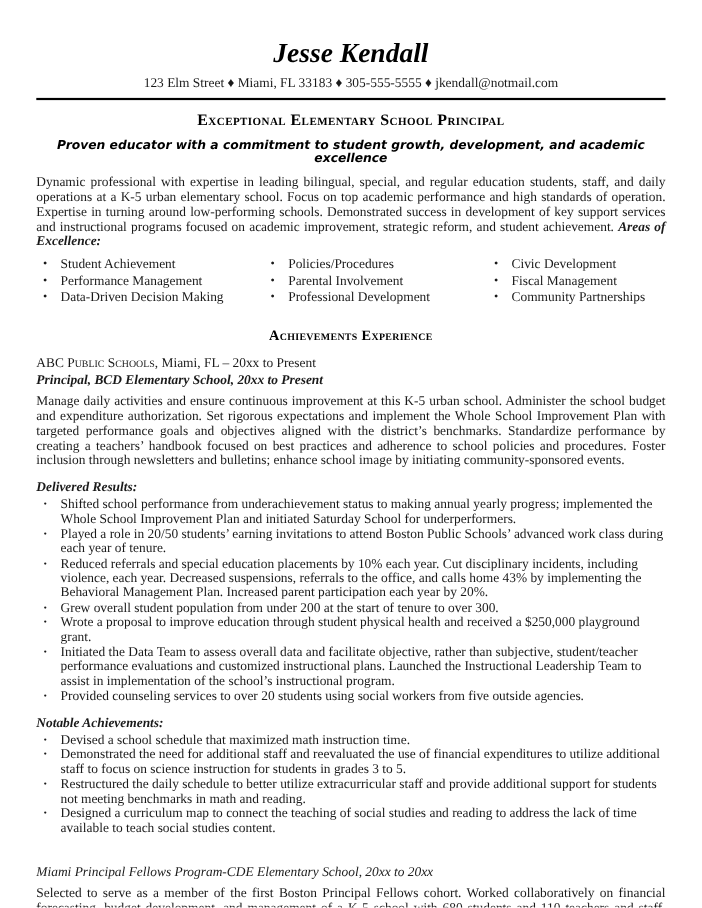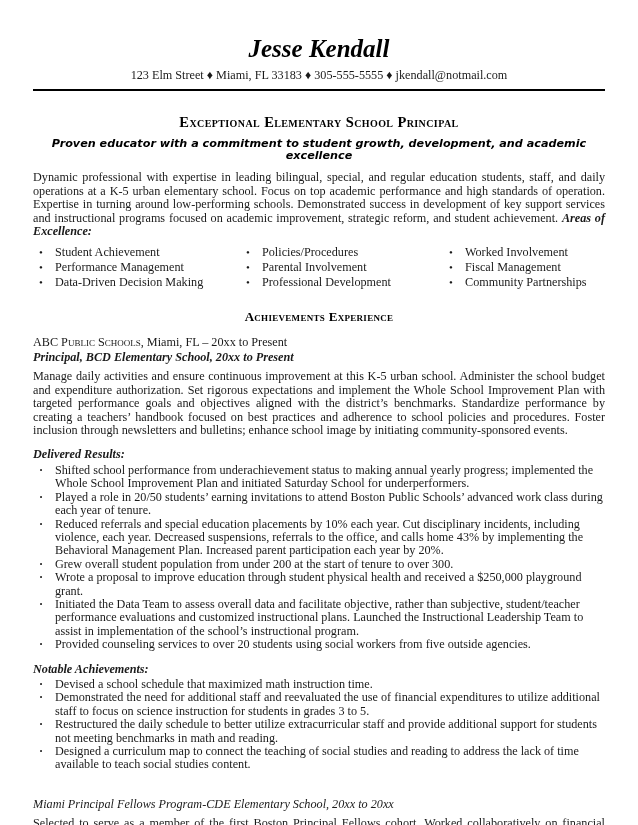--- a/index.html
+++ b/index.html
@@ -11,21 +11,21 @@
     overflow: hidden;
   }
   .name {
     text-align: center; font-size: 25px; line-height: 26px;
     font-weight: bold; font-style: italic; color: #000;
   }
   .contact { text-align: center; margin-top: 7px; }
   .rule { border-top: 2px solid #000; margin-top: 7px; height: 0; }
   .headline {
     text-align: center; font-variant: small-caps; font-weight: bold;
-    font-size: 14.5px; line-height: 15px; margin-top: 24px; letter-spacing: .4px; color: #000;
+    font-size: 14.5px; line-height: 15px; margin-top: 12px; letter-spacing: .4px; color: #000;
   }
   .tagline {
     text-align: center; font-family: "DejaVu Sans", sans-serif;
     font-style: italic; font-weight: bold; font-size: 11.2px; line-height: 12px;
     margin-top: 8px; color: #000;
   }
   .para { text-align: justify; margin-top: 9px; }
   .bi { font-weight: bold; font-style: italic; }
   .areas { display: grid; grid-template-columns: 207px 203px 1fr; margin-top: 7px; }
   .areas ul { list-style: none; margin: 0; padding: 0; }
@@ -66,21 +66,21 @@
         <li><span class="blt">•</span><span>Student Achievement</span></li>
         <li><span class="blt">•</span><span>Performance Management</span></li>
         <li><span class="blt">•</span><span>Data-Driven Decision Making</span></li>
       </ul>
     <ul>
         <li><span class="blt">•</span><span>Policies/Procedures</span></li>
         <li><span class="blt">•</span><span>Parental Involvement</span></li>
         <li><span class="blt">•</span><span>Professional Development</span></li>
       </ul>
     <ul>
-        <li><span class="blt">•</span><span>Worked Involvement</span></li>
+        <li><span class="blt">•</span><span>Civic Development</span></li>
         <li><span class="blt">•</span><span>Fiscal Management</span></li>
         <li><span class="blt">•</span><span>Community Partnerships</span></li>
       </ul>
   </div>
 
   <div class="section-title">Achievements Experience</div>
 
   <div class="employer"><span class="sc">ABC Public Schools,</span><span> Miami, FL – 20xx to Present</span></div>
 
   <div class="jobtitle">Principal, BCD Elementary School, 20xx to Present</div>

